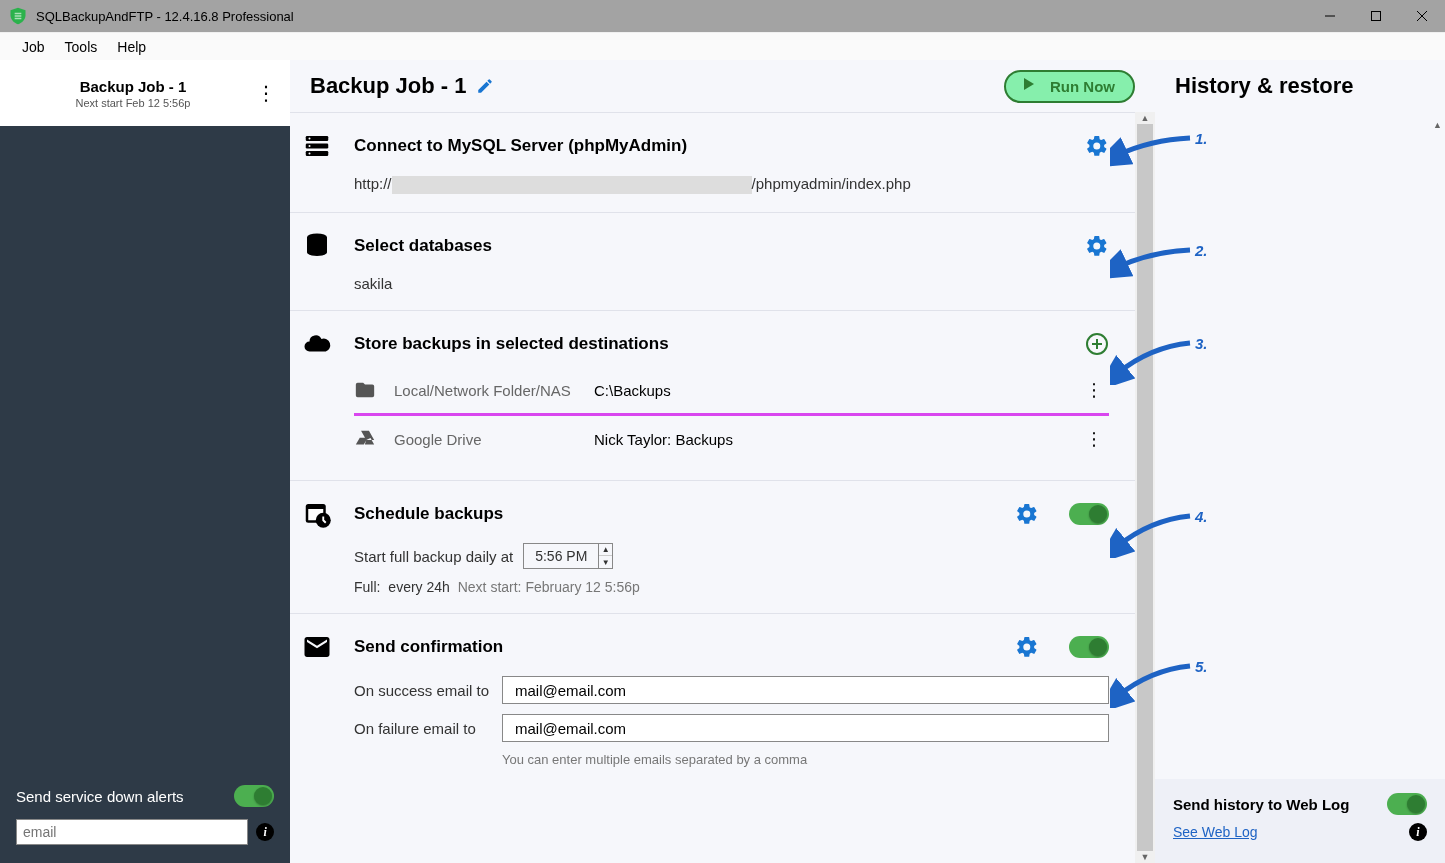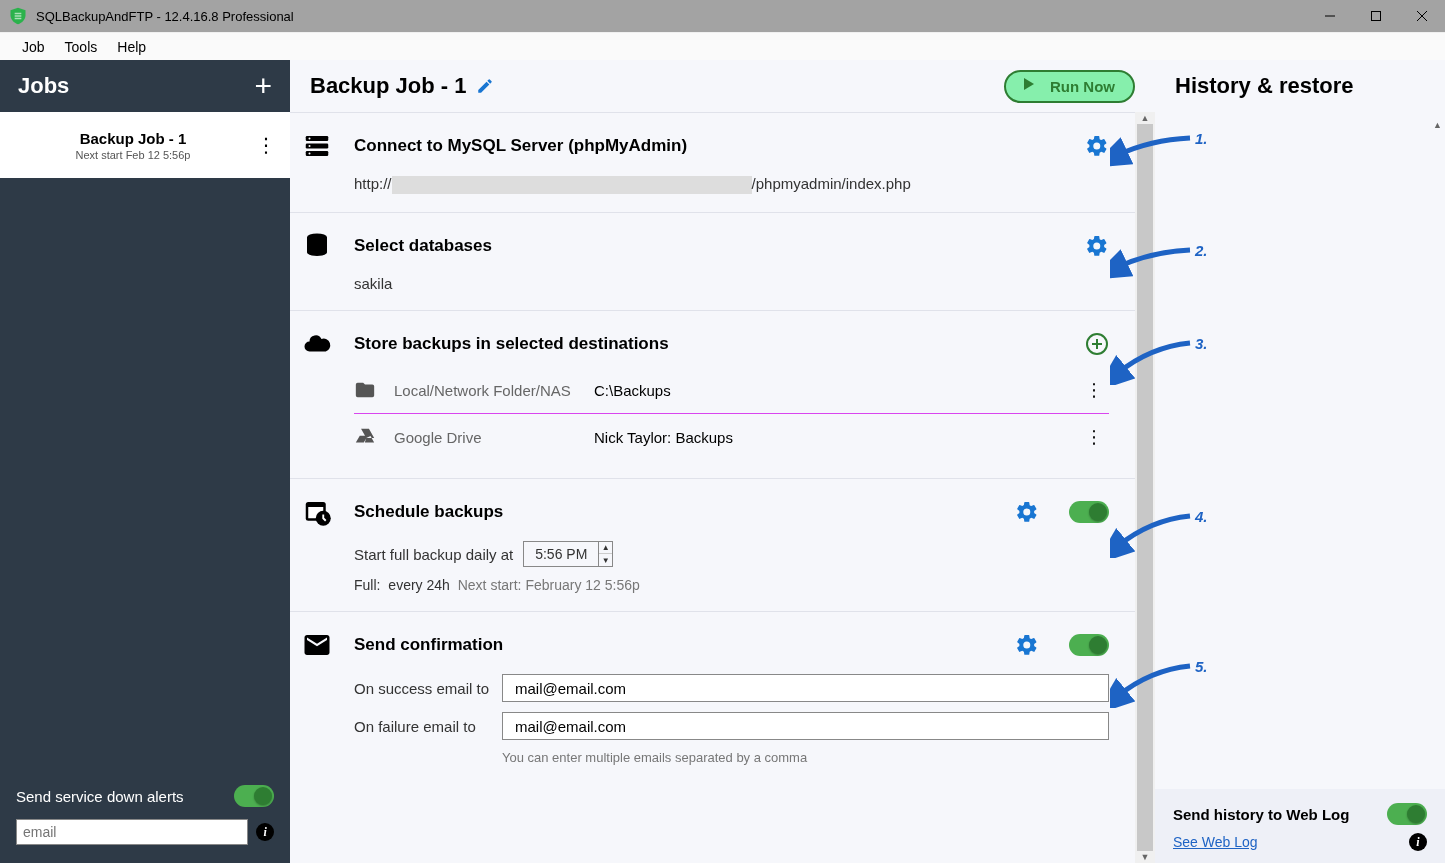--- a/index.html
+++ b/index.html
@@ -59,21 +59,21 @@
 .section-title { font-size: 17px; font-weight:700; flex:1; }
 .gear-icon { color:#1976d2; width:24px; height:24px; }
 .plus-circle { color:#2e7d32; width:24px; height:24px; }
 .toggle { width:40px; height:22px; border-radius:11px; background:#ccc; position:relative; display:inline-block; }
 .toggle.on { background:#4caf50; }
 .toggle .knob { width:18px; height:18px; border-radius:50%; background:#fff; position:absolute; top:2px; left:2px; box-shadow:0 1px 2px rgba(0,0,0,0.3); }
 .toggle.on .knob { left:auto; right:2px; background:#2e7d32; }
 .section-body { padding-left: 52px; padding-top:14px; font-size:15px; color:#333; }
 .redacted { display:inline-block; width:360px; height:18px; background:#ddd; vertical-align:middle; }
 
-.dest-row { display:flex; align-items:center; padding:12px 0; border-top:1px solid #d946ef; gap:14px; }
+.dest-row { display:flex; align-items:center; padding:12px 0; border-top:3px solid #d946ef; gap:14px; }
 .dest-row:first-child { border-top:none; }
 .dest-row .icon { width:26px; color:#555; display:flex; }
 .dest-row .label { width:186px; color:#666; font-size:15px; }
 .dest-row .value { color:#000; font-size:15px; flex:1; }
 .dest-row .dots { color:#000; font-size:18px; padding:0 6px; }
 
 .schedule-body .row1 { display:flex; align-items:center; gap:10px; font-size:15px; }
 .time-input { border:1px solid #888; height:26px; width:90px; display:inline-flex; align-items:center; }
 .time-input .val { flex:1; text-align:center; font-size:14px; }
 .time-input .spinners { width:14px; border-left:1px solid #888; display:flex; flex-direction:column; }
@@ -84,21 +84,21 @@
 
 .confirm-body { font-size:15px; }
 .confirm-row { display:flex; align-items:center; gap:10px; margin-bottom:10px; }
 .confirm-row .lbl { width:138px; color:#333; }
 .confirm-row input { flex:1; height:28px; border:1px solid #888; padding: 2px 12px; font-size:15px; }
 .confirm-note { margin-left:148px; color:#777; font-size:13px; }
 
 
 .right-header { height:52px; display:flex; align-items:center; padding:0 20px; }
 .right-header .title { font-size:22px; font-weight:700; }
-.right-footer { margin-top:auto; padding:14px 18px 4px 18px; background:#eef0f7; }
+.right-footer { margin-top:auto; padding:14px 18px 14px 18px; background:#eef0f7; }
 .right-footer .row { display:flex; align-items:center; margin-bottom:8px; }
 .right-footer .label { font-size:15px; font-weight:600; }
 .right-footer a { color:#1e63c4; font-size:14px; }
 
 
 .anno { position:absolute; color:#1e63c4; font-weight:700; font-size:15px; font-style:italic; pointer-events:none; }
 .arrow-svg { position:absolute; pointer-events:none; }
 
 svg { display:block; }
 </style>
@@ -135,24 +135,20 @@
 
 <div class="menubar">
   <div class="menu-item">Job</div>
   <div class="menu-item">Tools</div>
   <div class="menu-item">Help</div>
 </div>
 
 <div class="main">
 
   <div class="sidebar">
-    <div class="sidebar-header">
-      <span class="label">Jobs</span>
-      <span class="add">+</span>
-    </div>
     <div class="job-item">
       <div class="col">
         <div class="name">Backup Job - 1</div>
         <div class="sub">Next start Feb 12 5:56p</div>
       </div>
       <div class="dots">⋮</div>
     </div>
     <div class="sidebar-footer">
       <div class="row">
         <span class="label">Send service down alerts</span>

